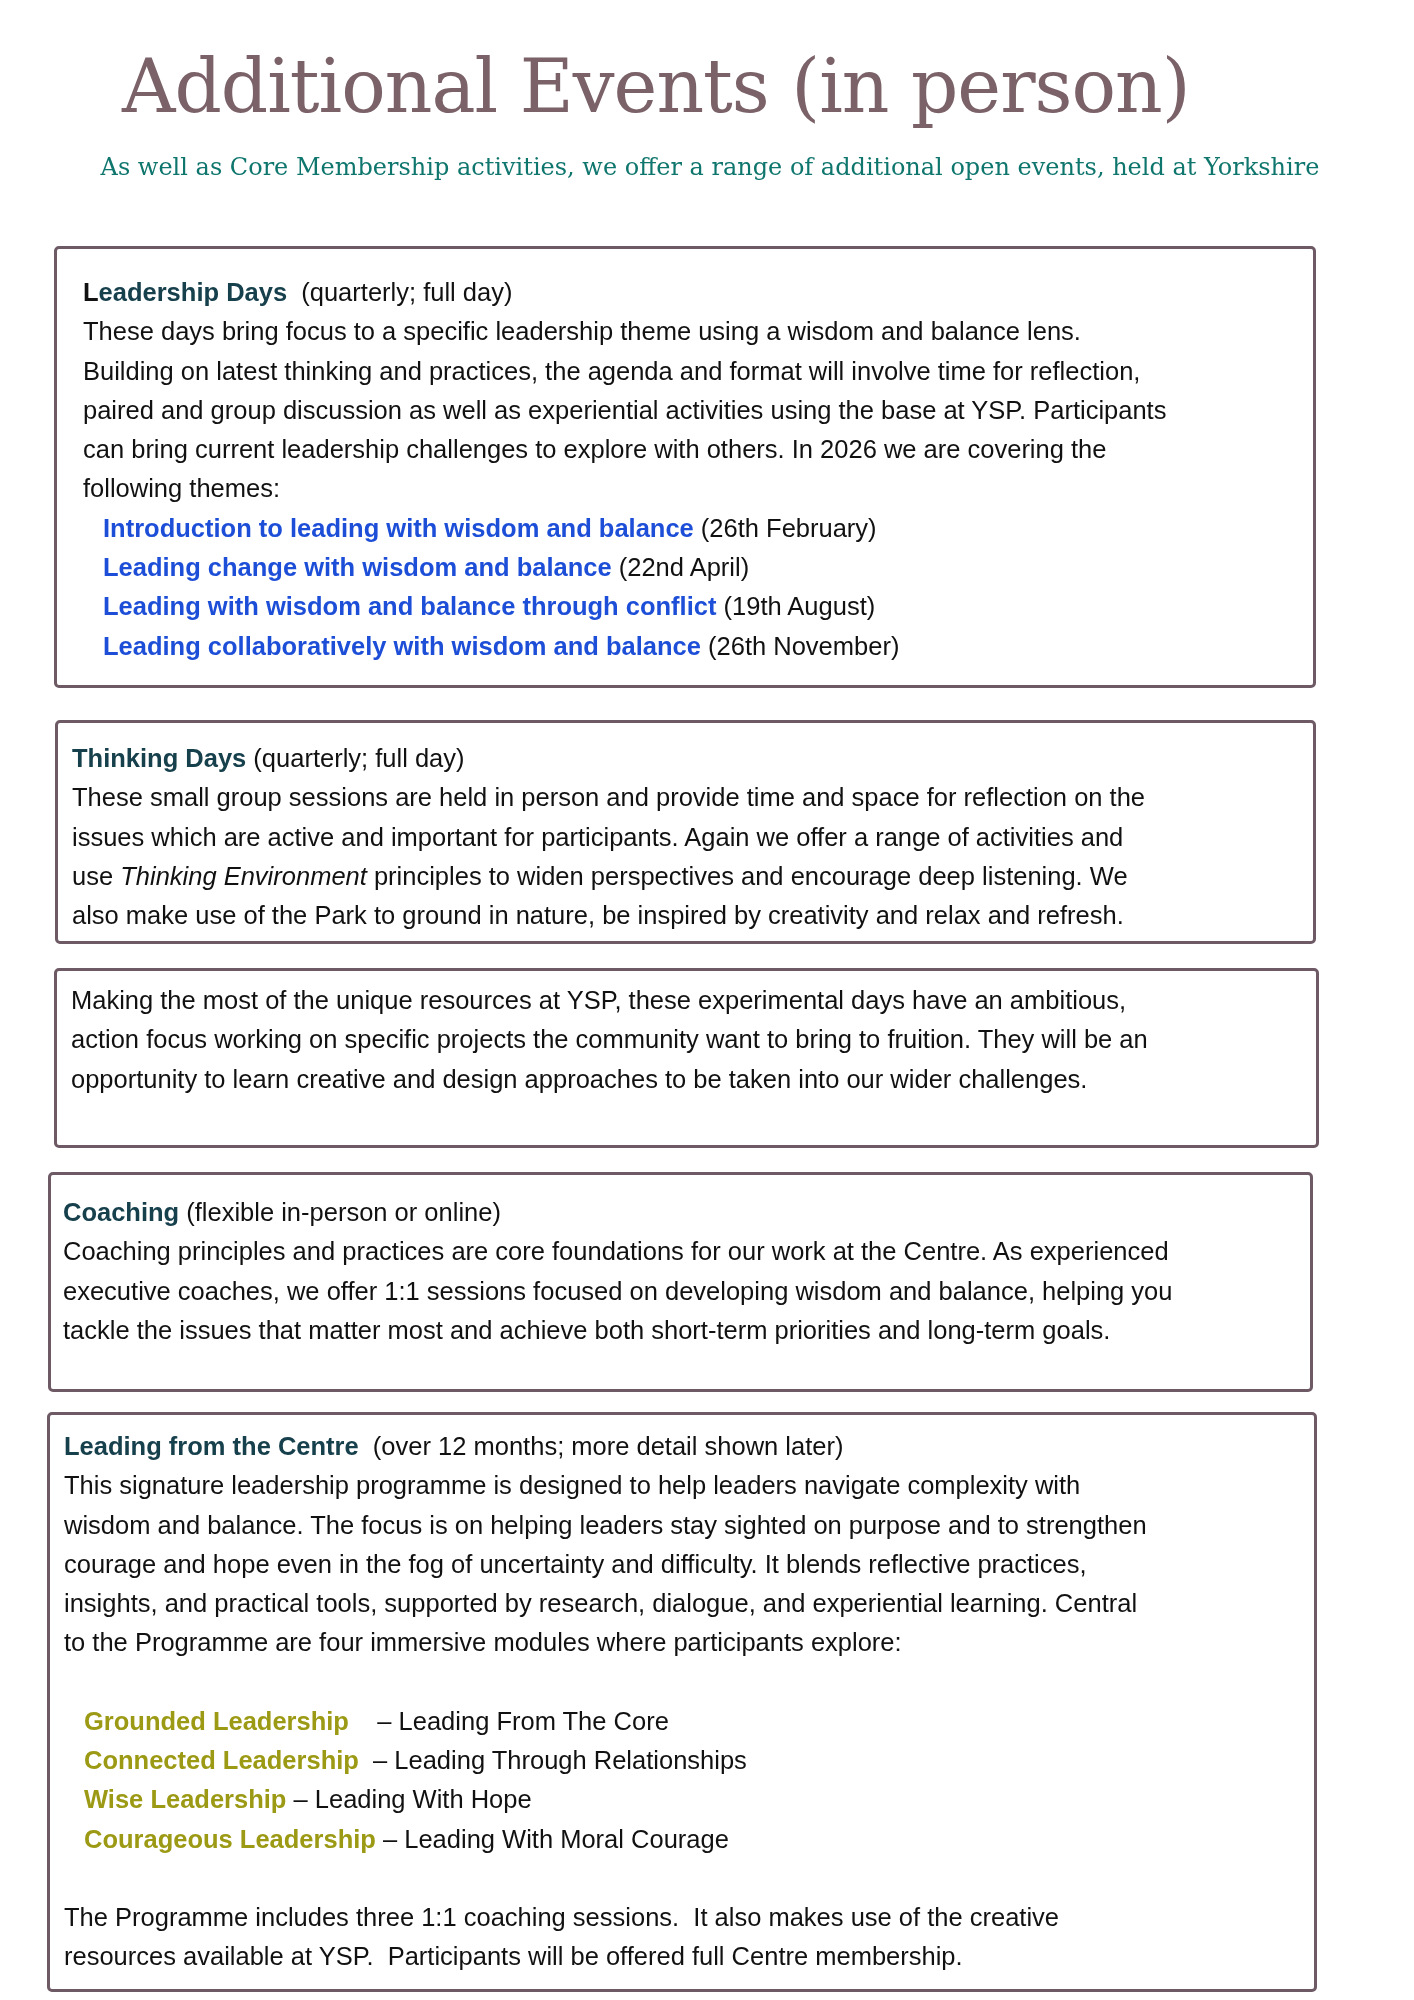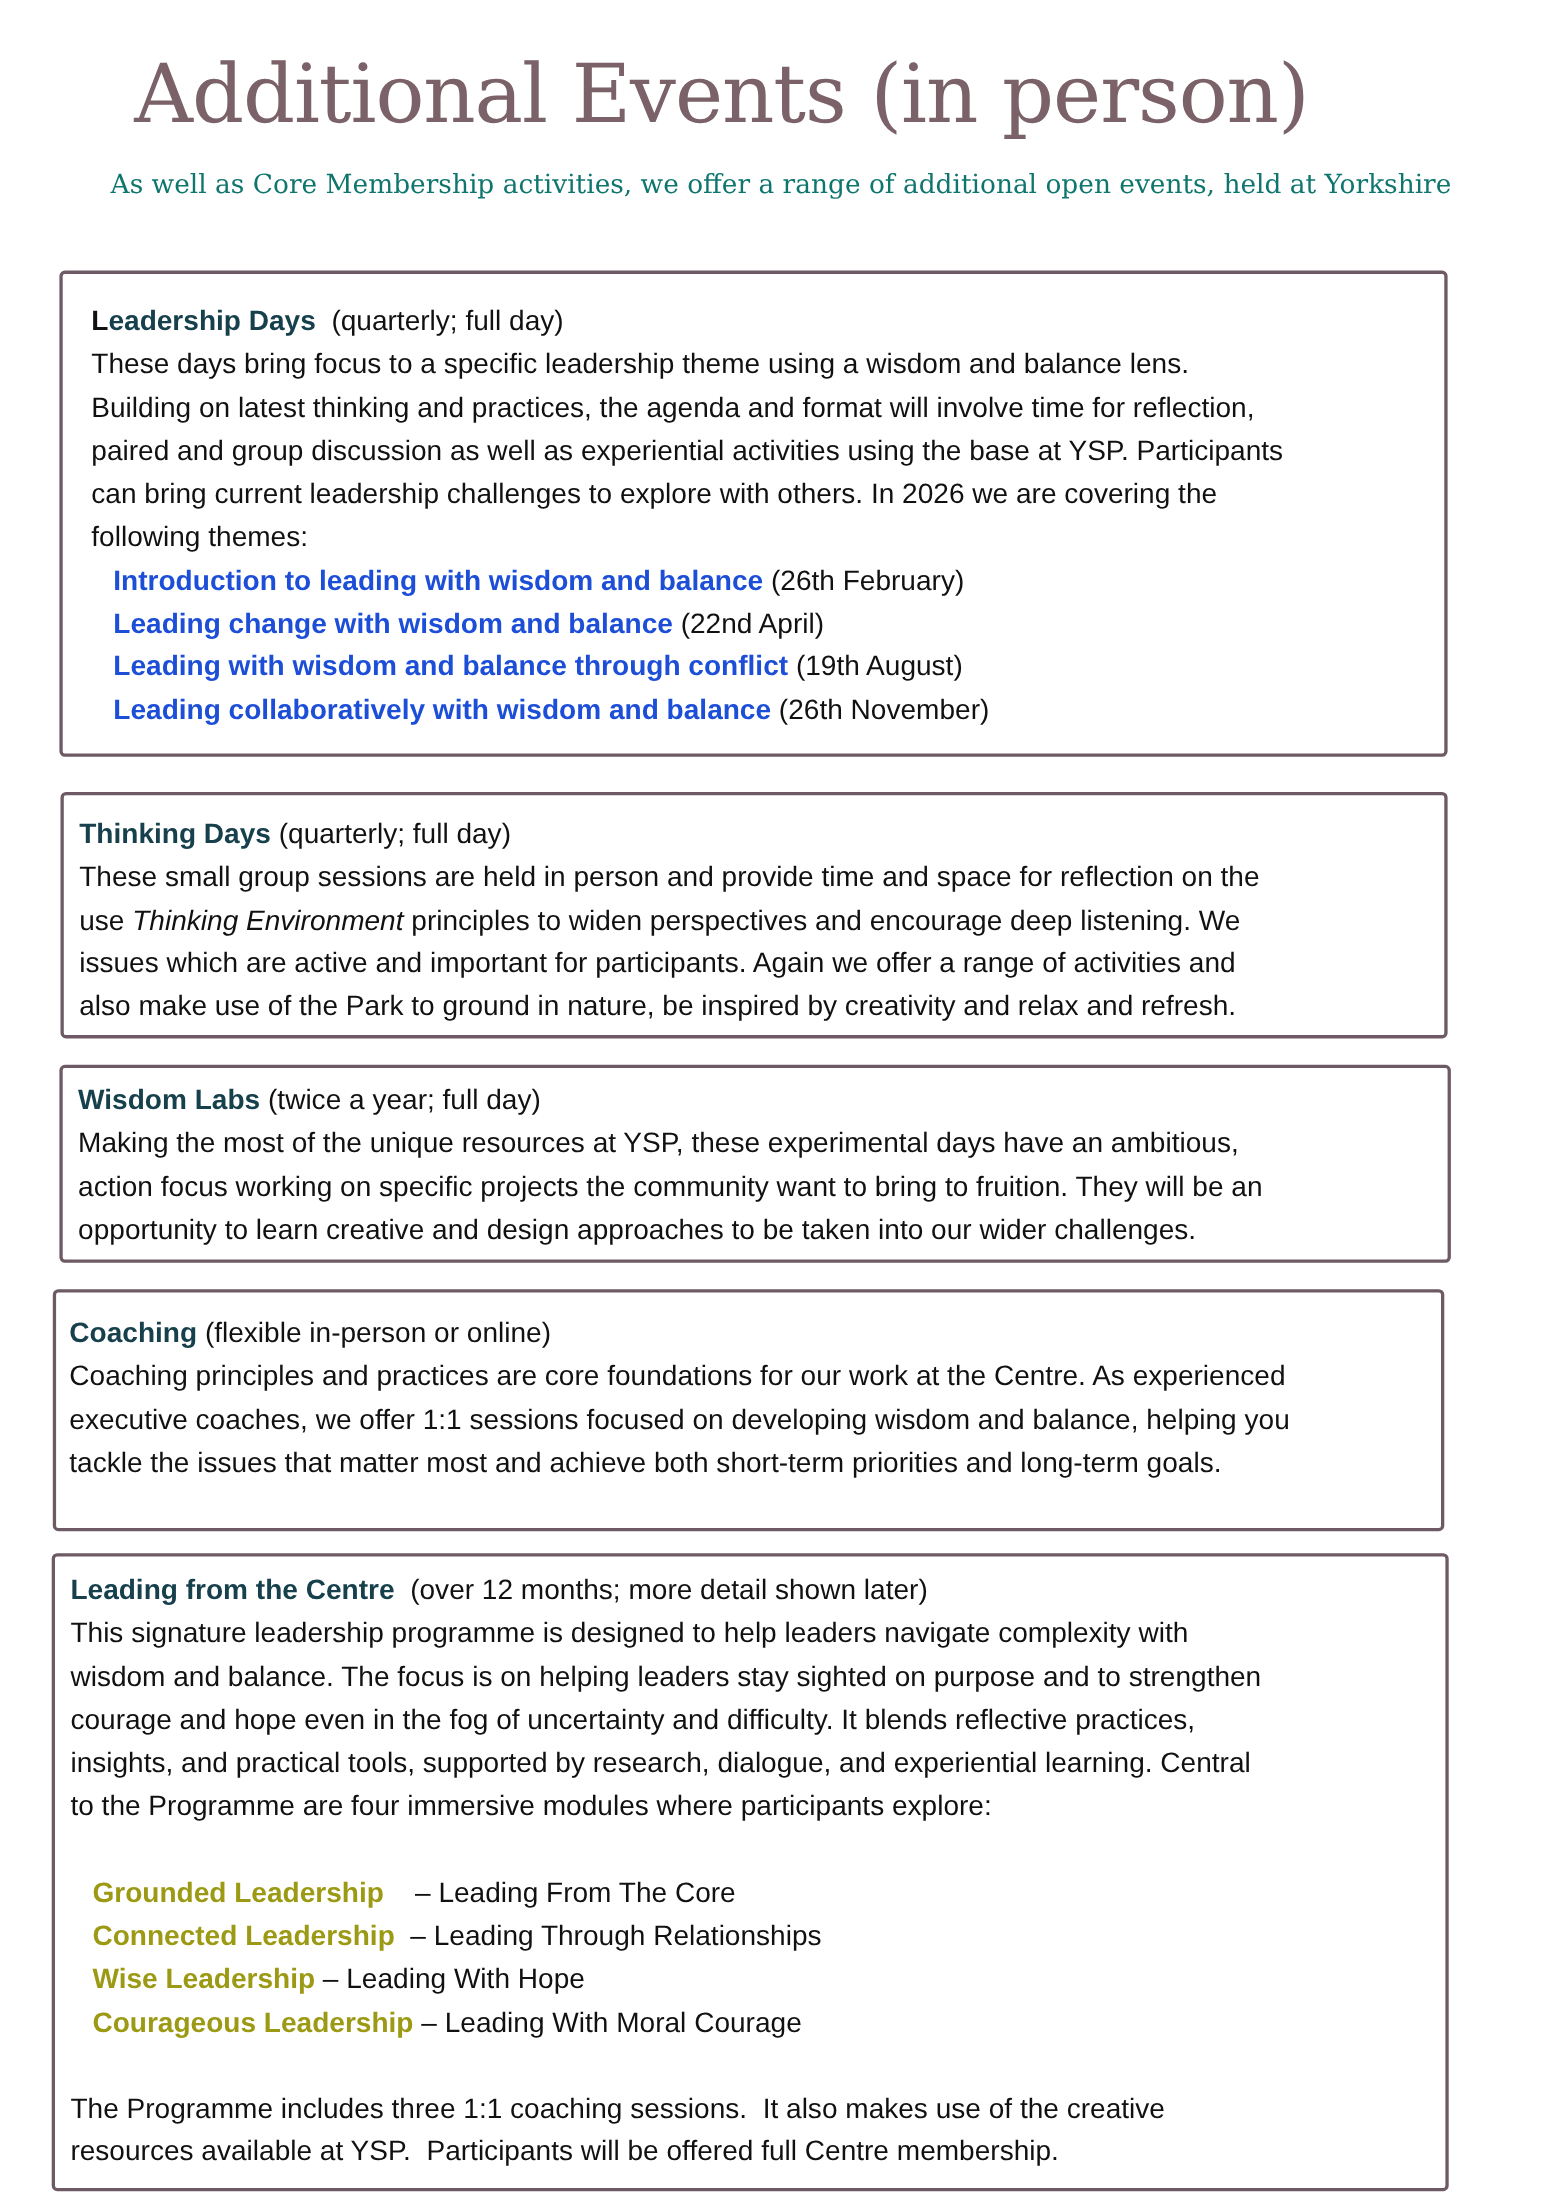--- a/index.html
+++ b/index.html
@@ -70,29 +70,28 @@
     <p class="indent"><span class="olive-med">Leading change with wisdom and balance</span><span> (22nd April)</span></p>
     <p class="indent"><span class="olive-med">Leading with wisdom and balance through conflict</span><span> (19th August)</span></p>
     <p class="indent"><span class="olive-med">Leading collaboratively with wisdom and balance</span><span> (26th November)</span></p>
   </div>
 </section>
 
 <section class="box" id="box-thinking">
   <div class="inner txt">
     <p style="white-space:pre;"><span class="head">Thinking Days</span><span> (quarterly; full day)</span></p>
     <p>These small group sessions are held in person and provide time and space for reflection on the</p>
+    <p>issues which are active and important for participants. Again we offer a range of activities and</p>
     <p style="white-space:pre;"><span>use </span><em>Thinking Environment</em><span> principles to widen perspectives and encourage deep listening. We</span></p>
-    <p>issues which are active and important for participants. Again we offer a range of activities and</p>
     <p>also make use of the Park to ground in nature, be inspired by creativity and relax and refresh.</p>
   </div>
 </section>
 
 <section class="box" id="box-wisdom">
   <div class="inner txt">
-    <p style="white-space:pre;"><span class="head">Wisdom Labs</span><span> (twice a year; full day)</span></p>
     <p>Making the most of the unique resources at YSP, these experimental days have an ambitious,</p>
     <p>action focus working on specific projects the community want to bring to fruition. They will be an</p>
     <p>opportunity to learn creative and design approaches to be taken into our wider challenges.</p>
   </div>
 </section>
 
 <section class="box" id="box-coaching">
   <div class="inner txt">
     <p style="white-space:pre;"><span class="head">Coaching</span><span> (flexible in-person or online)</span></p>
     <p>Coaching principles and practices are core foundations for our work at the Centre. As experienced</p>

